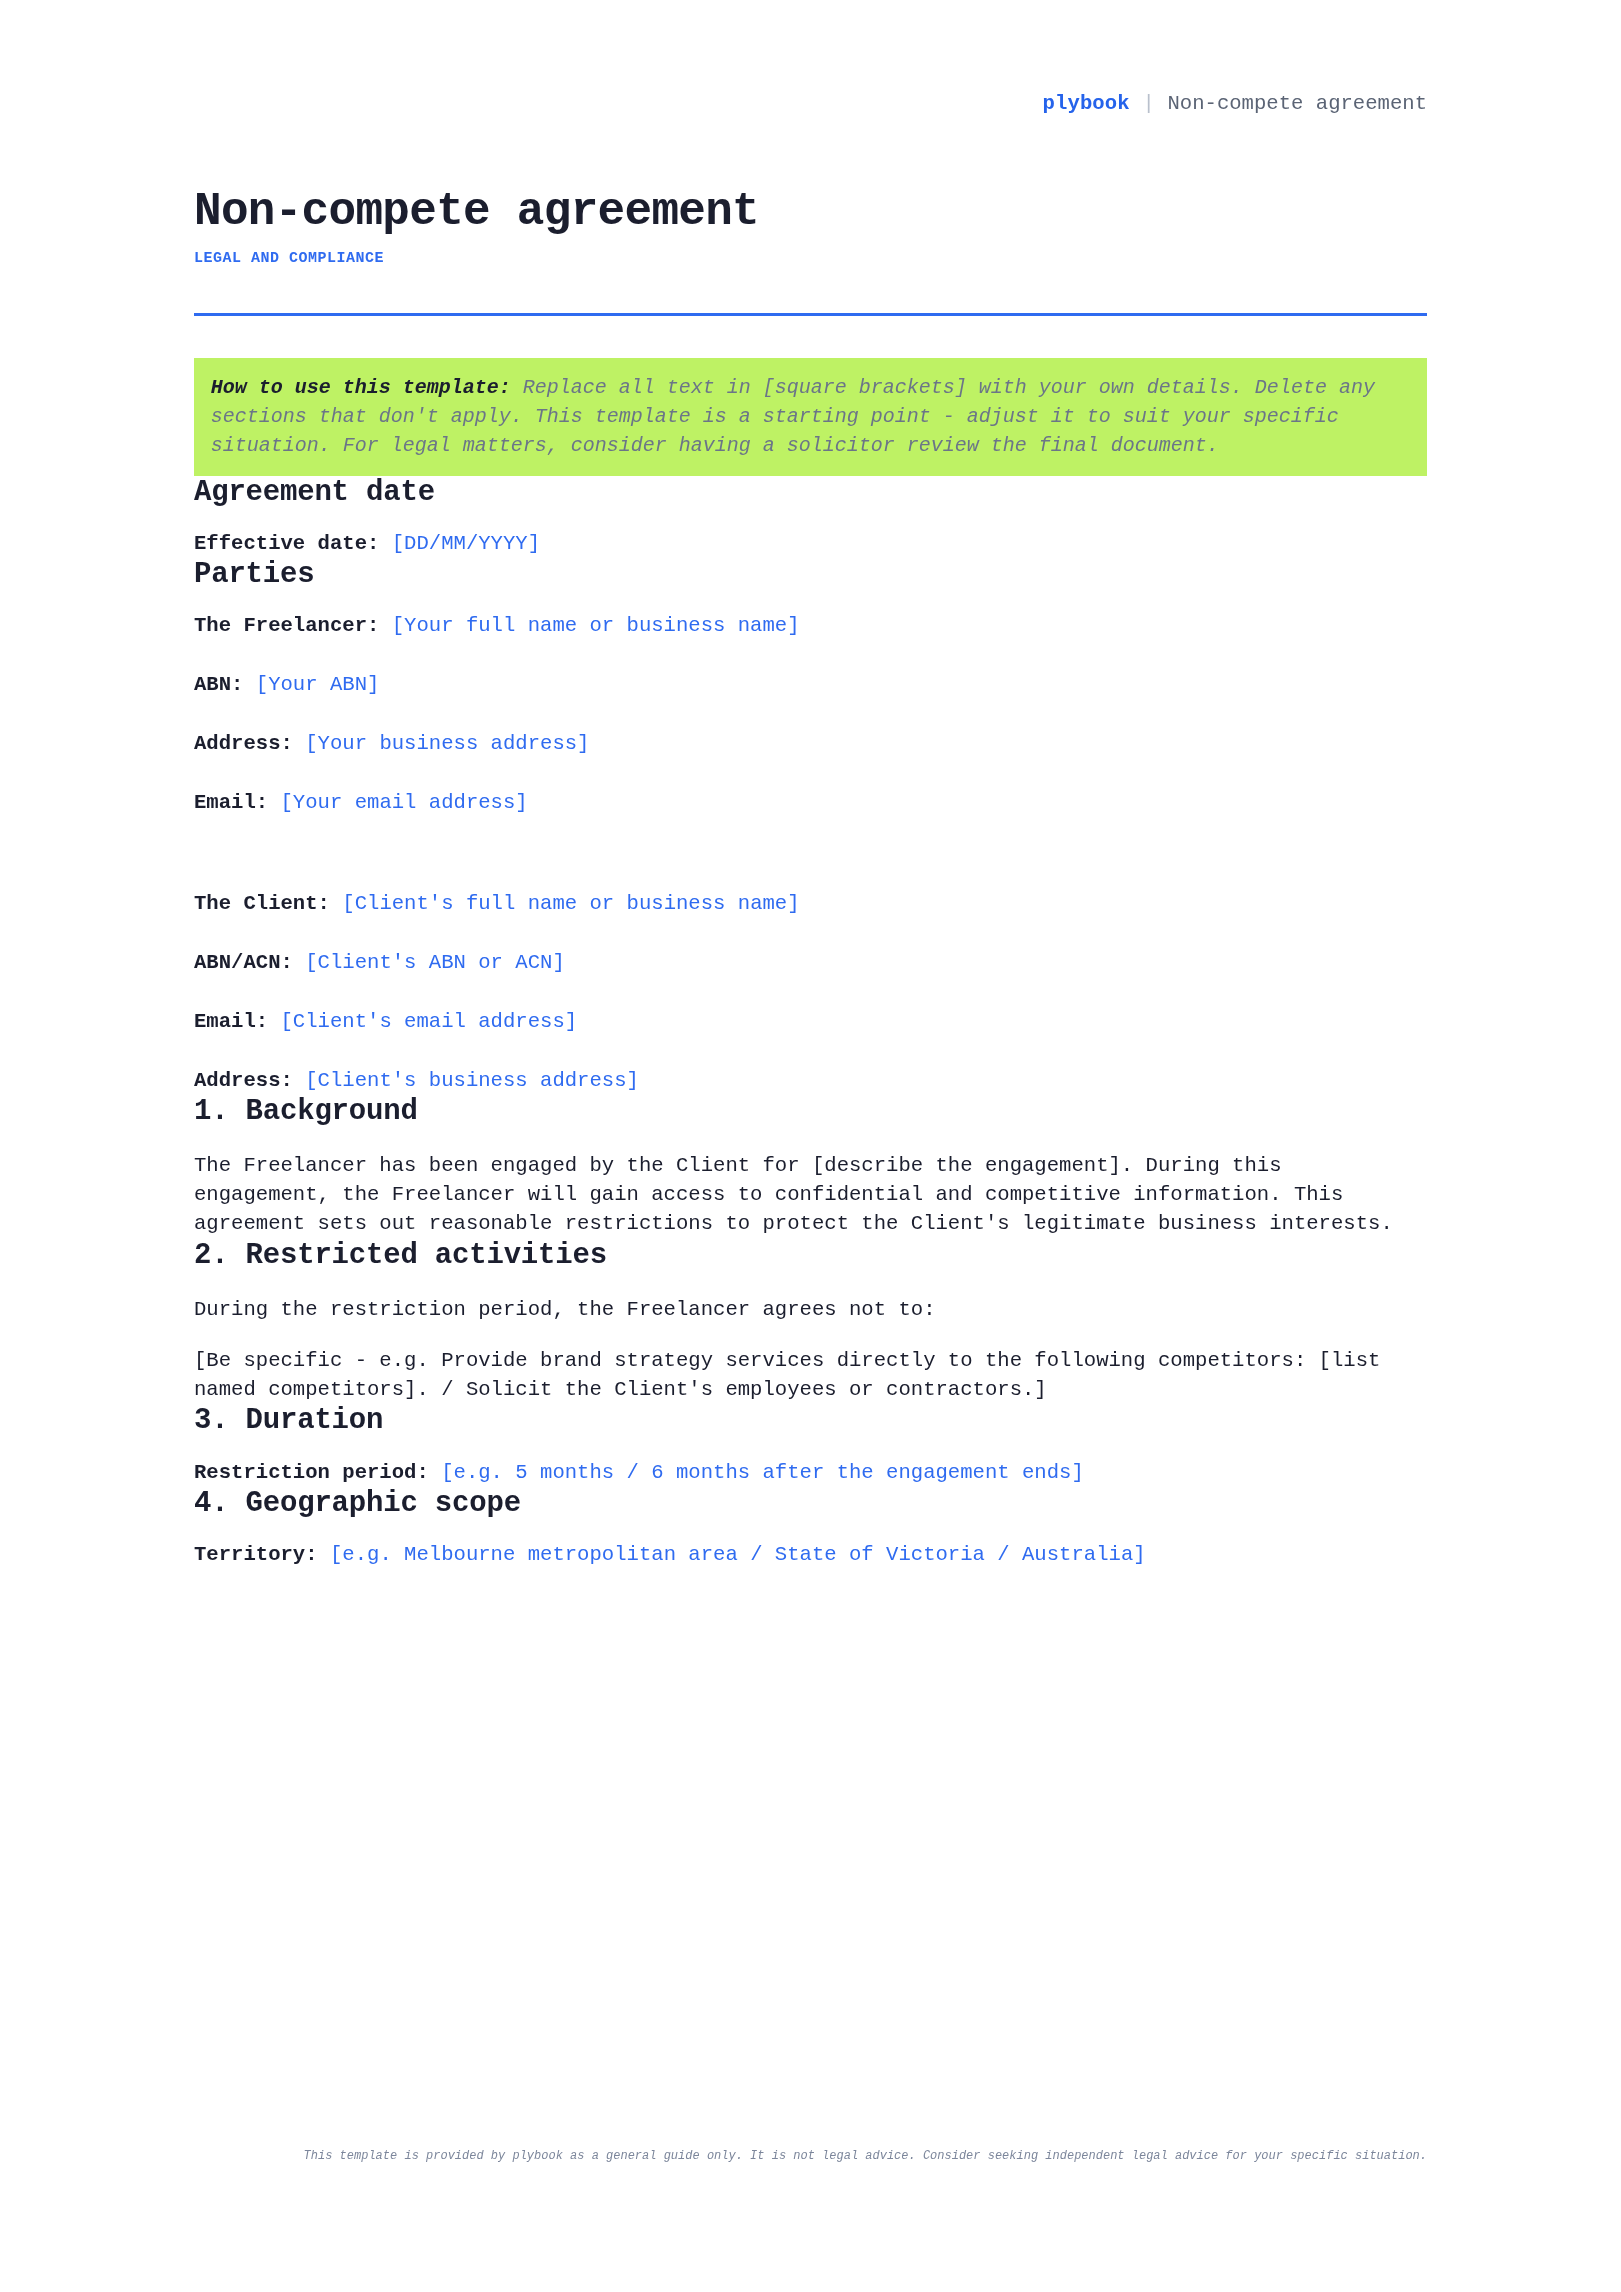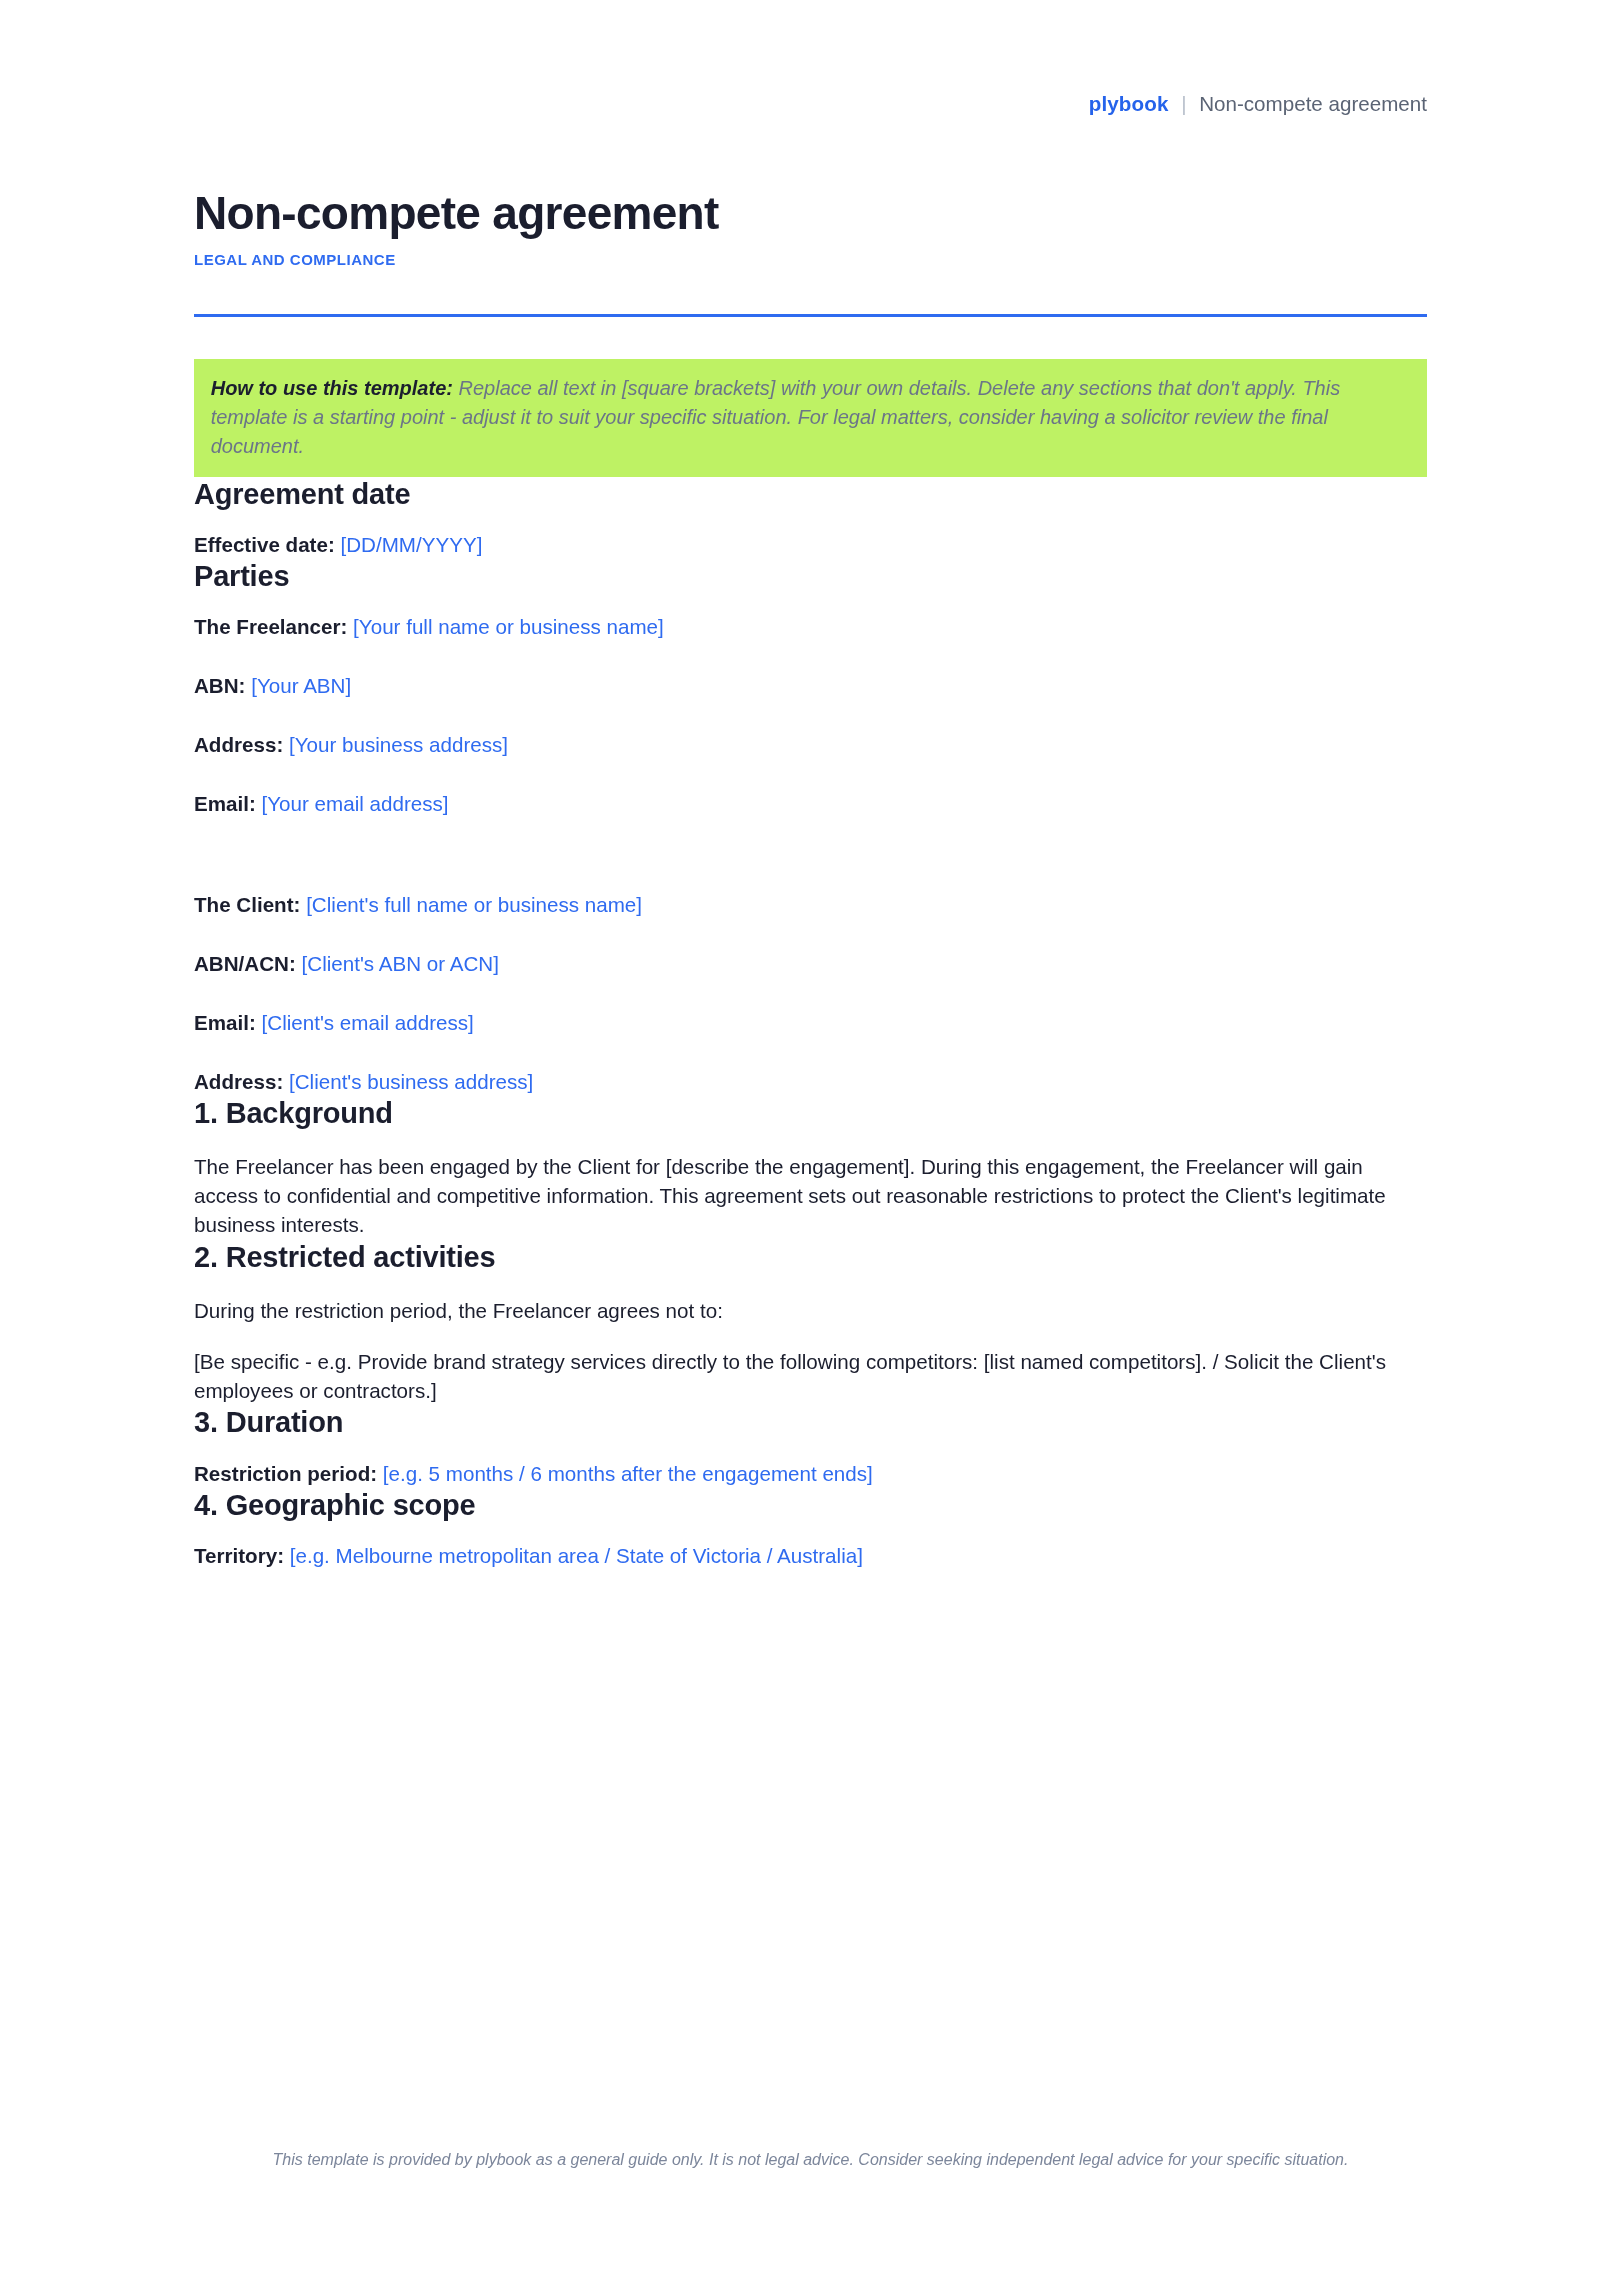--- a/index.html
+++ b/index.html
@@ -15,20 +15,21 @@
     -webkit-font-smoothing: antialiased;
   }
 
   .page {
     position: relative;
     width: 1621px;
     height: 2135px;
     box-sizing: border-box;
     padding: 0;
     background: #ffffff;
+    font-family: Liberation Mono, monospace;
   }
 
   .content {
     position: absolute;
     left: 194px;
     top: 0;
     width: 1233px;
   }
 
   
@@ -135,23 +136,23 @@
   }
 
   h2.section-heading + .field-row { margin-top: 19.6px; }
 
   
   .doc-footer {
     position: absolute;
     left: 194px;
     top: 2148px;
     width: 1233px;
-    text-align: center;
+    text-align: right;
     font-style: italic;
-    font-size: 16px;
+    font-size: 12px;
     line-height: 1.45;
     color: #7c869b;
   }
 </style>
 </head>
 <body>
 
 <div class="page">
 
   <div class="content">

